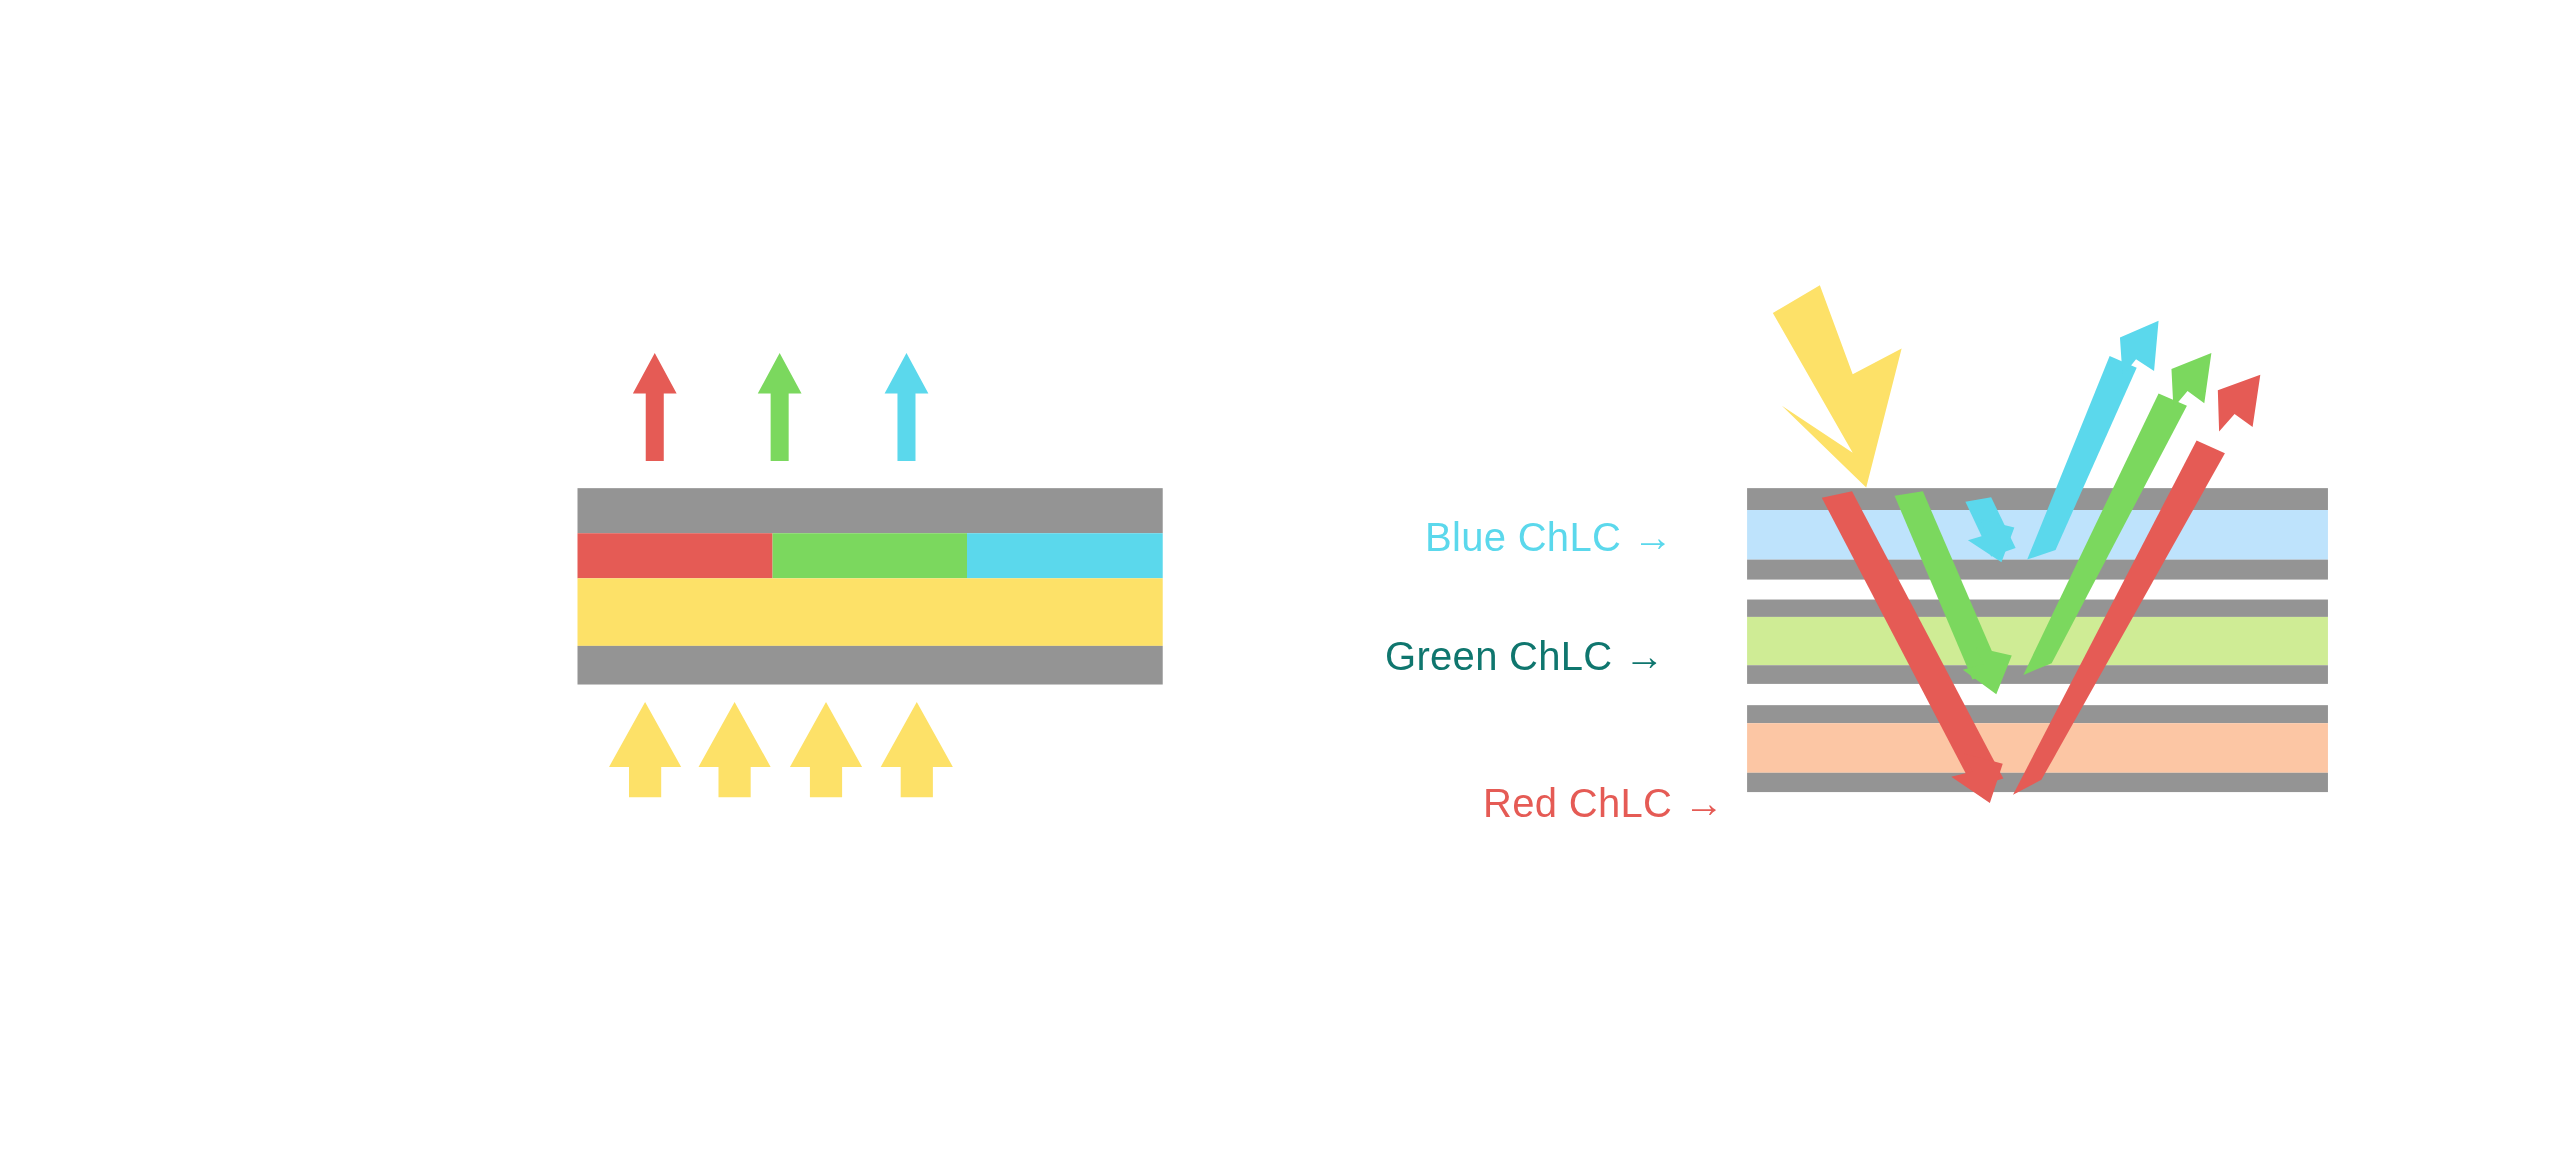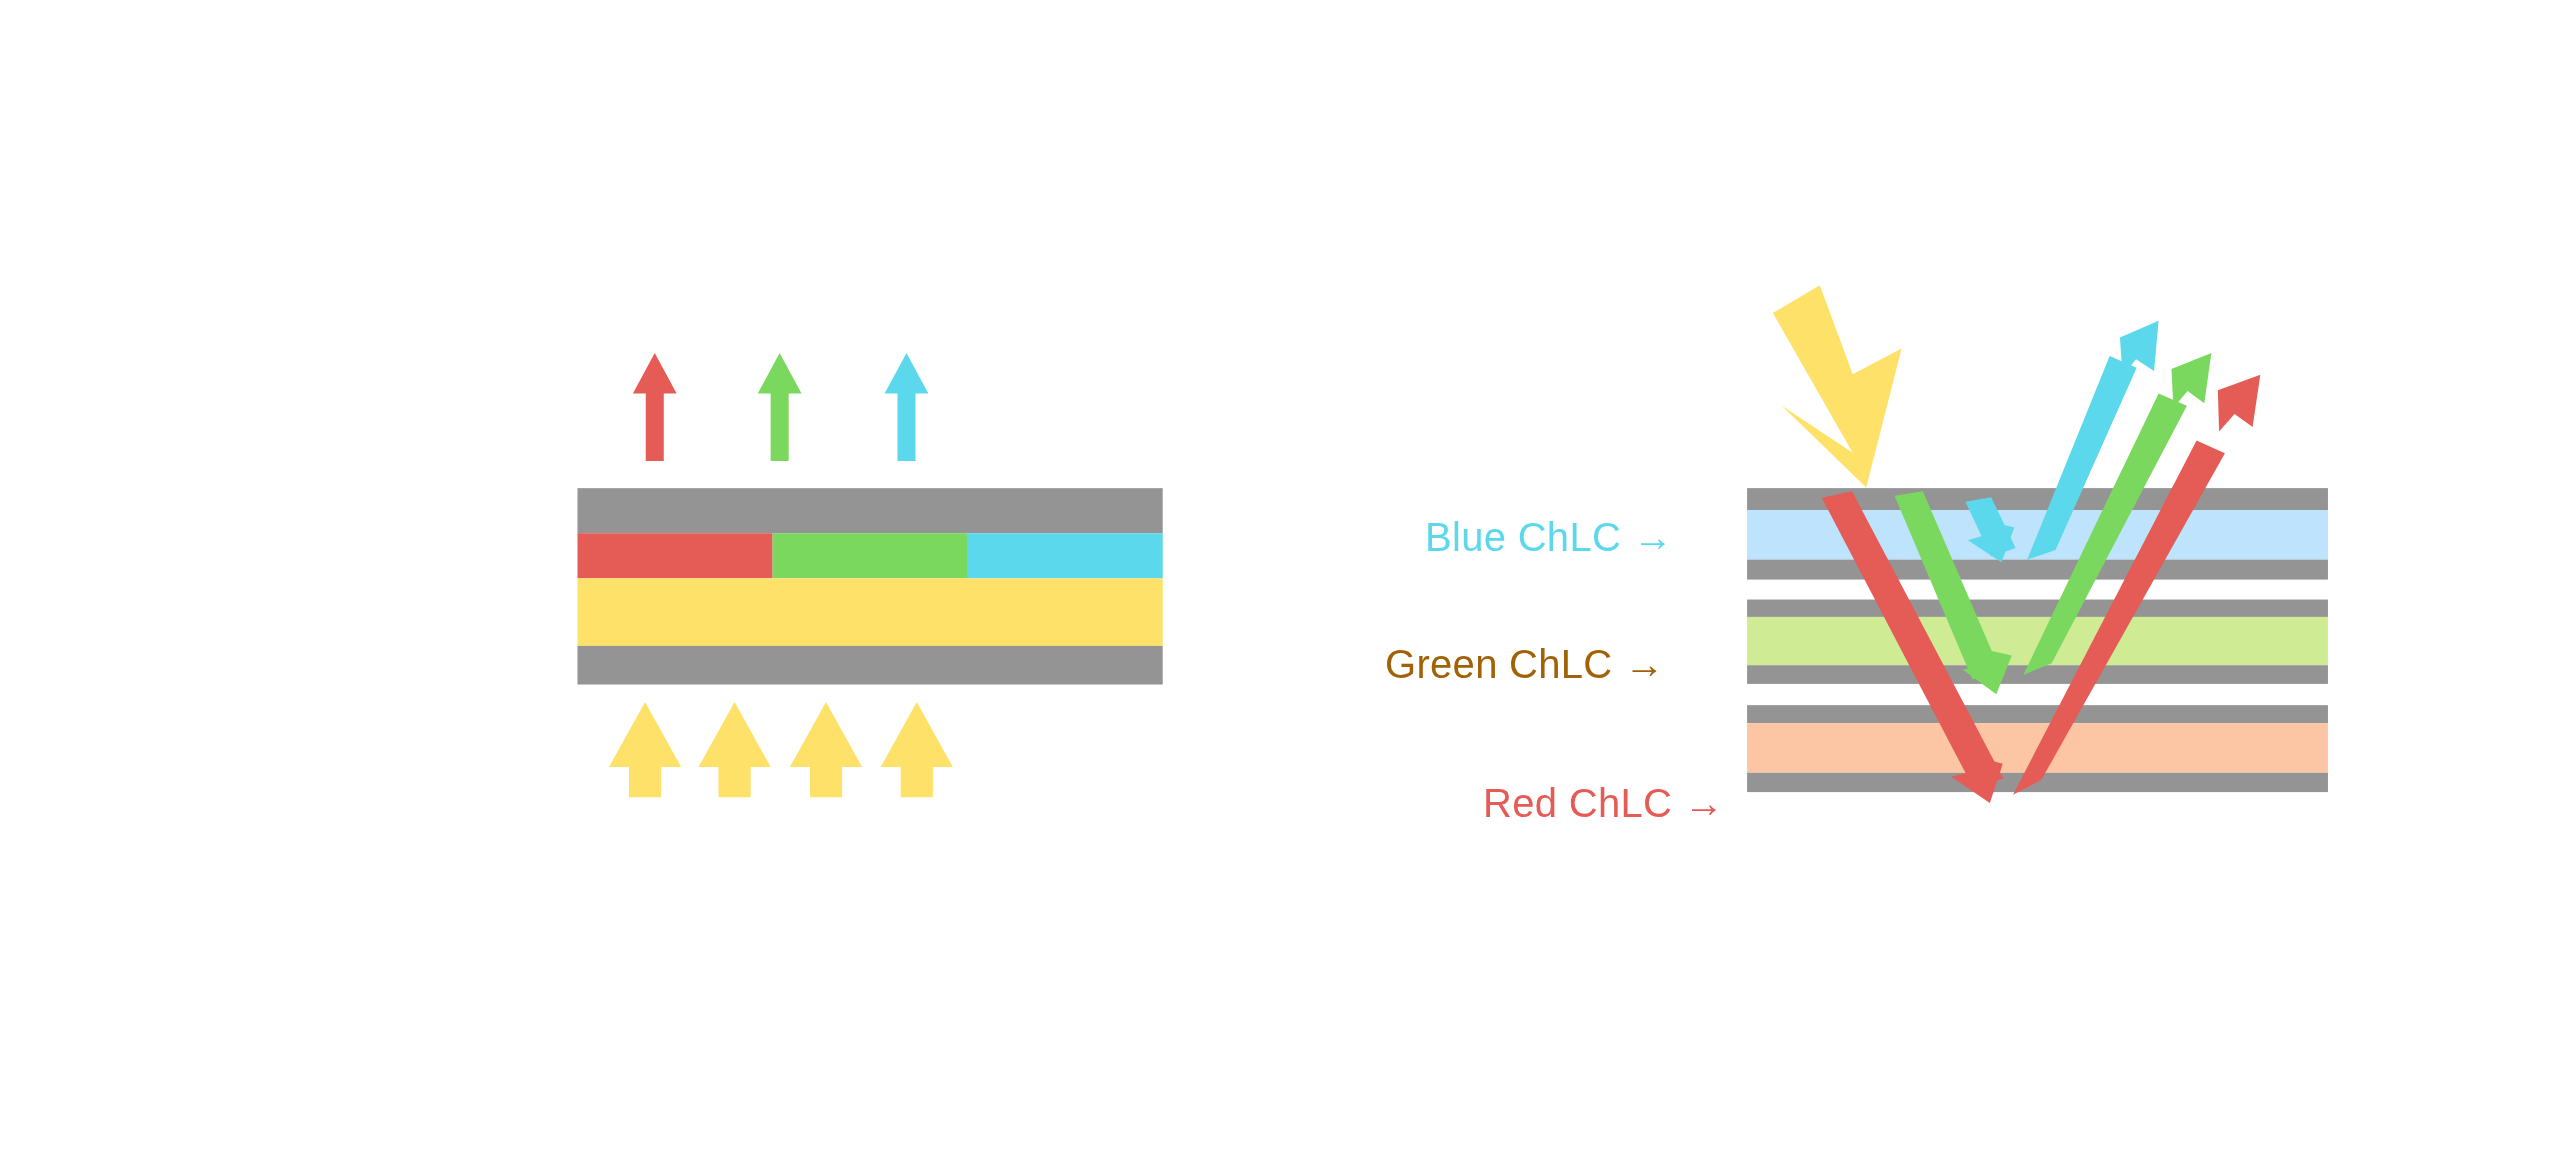--- a/index.html
+++ b/index.html
@@ -106,21 +106,21 @@
         <path d="M 2826 443 L 2753 486 L 2877 703 L 2767 630 L 2898 757 L 2953 541 L 2877 581 Z" fill="#FDE168"></path>
       </g>
 
     </svg>
   </div>
 
   <div class="lbl" style="left:1425px;top:515px;font-size:40px;color:#5BD8EC;">
     <span>Blue ChLC</span><span style="display:inline-block;width:11.6px;"></span><span style="font-size:40px;">→</span>
   </div>
 
-  <div class="lbl" style="left:1385px;top:634px;font-size:40px;color:#a16207;margin-top:8px;">
+  <div class="lbl" style="left:1385px;top:634px;font-size:40px;color:#0f766e;">
     <span>Green ChLC</span><span style="display:inline-block;width:11.6px;"></span><span style="font-size:40px;">→</span>
   </div>
 
   <div class="lbl" style="left:1439px;top:781px;font-size:40px;color:#E55B55;margin-left:44px;">
     <span>Red ChLC</span><span style="display:inline-block;width:11.6px;"></span><span style="font-size:40px;">→</span>
   </div>
 
 </div>
 
 

